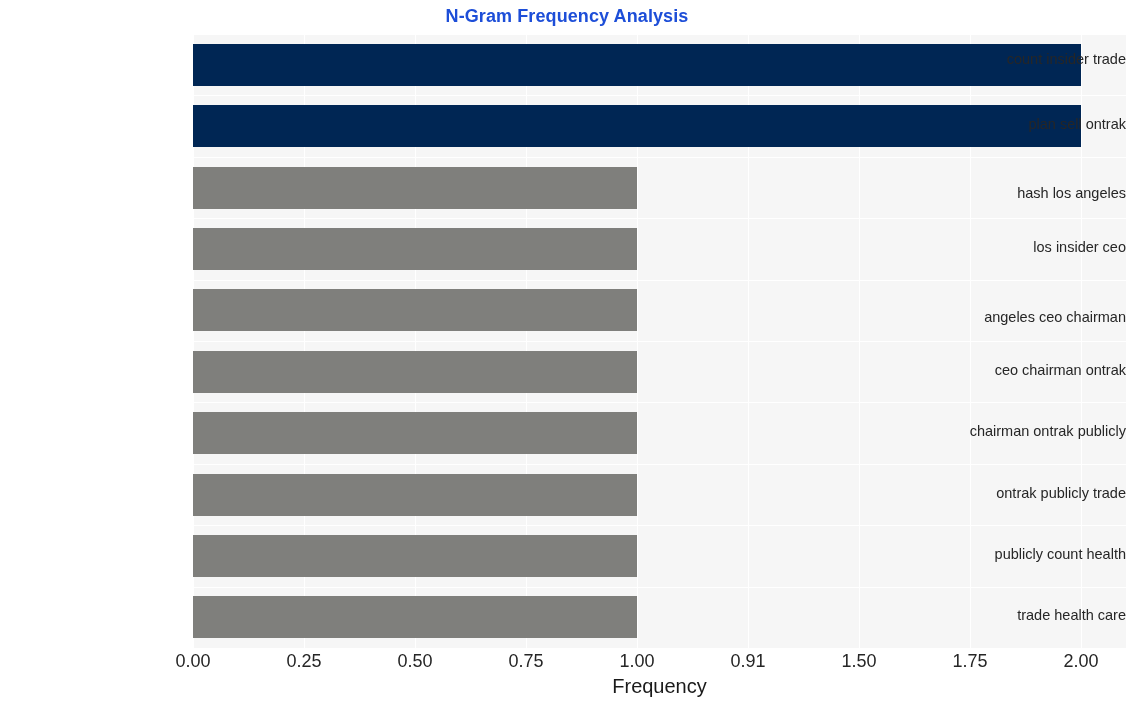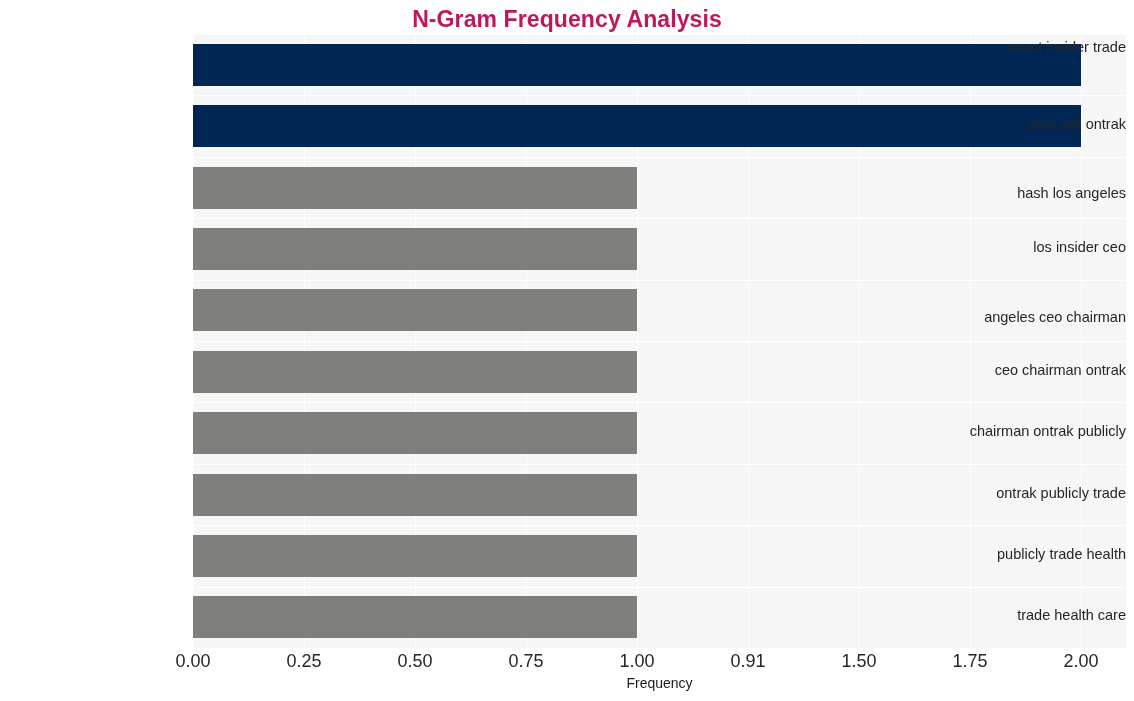--- a/index.html
+++ b/index.html
@@ -20,23 +20,23 @@
     background: #ffffff;
   }
 
   
   #chart-title {
     position: absolute;
     left: 0;
     top: 6px;
     width: 1134px;
     text-align: center;
-    font-size: 23px;
+    font-size: 18px;
     font-weight: bold;
-    color: #be185d;
+    color: #1d4ed8;
     letter-spacing: 0.1px;
   }
 
   
   #plot-area {
     position: absolute;
     left: 193px;
     top: 34px;
     width: 933px;
     height: 614px;
@@ -86,21 +86,21 @@
     color: #262626;
     white-space: nowrap;
   }
 
   #xaxis-label {
     position: absolute;
     top: 675px;
     left: 193px;
     width: 933px;
     text-align: center;
-    font-size: 14px;
+    font-size: 20px;
     color: #1a1a1a;
   }
 </style>
 </head>
 <body>
 
 <div id="figure">
 
   <div id="chart-title">N-Gram Frequency Analysis</div>
 
@@ -134,29 +134,29 @@
         <div class="bar" title="angeles ceo chairman: 1" style="top: 255.3px; width: 444px; height: 42px; background: rgb(127, 127, 124);"></div>
         <div class="bar" title="ceo chairman ontrak: 1" style="top: 316.7px; width: 444px; height: 42px; background: rgb(127, 127, 124);"></div>
         <div class="bar" title="chairman ontrak publicly: 1" style="top: 378.1px; width: 444px; height: 42px; background: rgb(127, 127, 124);"></div>
         <div class="bar" title="ontrak publicly trade: 1" style="top: 439.5px; width: 444px; height: 42px; background: rgb(127, 127, 124);"></div>
         <div class="bar" title="publicly trade health: 1" style="top: 500.9px; width: 444px; height: 42px; background: rgb(127, 127, 124);"></div>
         <div class="bar" title="trade health care: 1" style="top: 562.3px; width: 444px; height: 42px; background: rgb(127, 127, 124);"></div>
       </div>
   </div>
 
   <div id="ytick-labels">
-      <div class="ytick" style="top: 39px; text-align: right;">count insider trade</div>
+      <div class="ytick" style="top: 51px; text-align: right;">count insider trade</div>
       <div class="ytick" style="top: 116.1px;">plan sell ontrak</div>
       <div class="ytick" style="top: 185px;">hash los angeles</div>
       <div class="ytick" style="top: 238.9px;">los insider ceo</div>
       <div class="ytick" style="top: 309px;">angeles ceo chairman</div>
       <div class="ytick" style="top: 361.7px;">ceo chairman ontrak</div>
       <div class="ytick" style="top: 423.1px;">chairman ontrak publicly</div>
       <div class="ytick" style="top: 484.5px;">ontrak publicly trade</div>
-      <div class="ytick" style="top: 545.9px;">publicly trade health</div>
+      <div class="ytick" style="top: 545.9px;">publicly count health</div>
       <div class="ytick" style="top: 607.3px; text-align: right;">trade health care</div>
     </div>
   <div id="xtick-labels">
       <div class="xtick" style="left: 193px;">0.00</div>
       <div class="xtick" style="left: 304px;">0.25</div>
       <div class="xtick" style="left: 415px;">0.50</div>
       <div class="xtick" style="left: 526px;">0.75</div>
       <div class="xtick" style="left: 637px;">1.00</div>
       <div class="xtick" style="left: 748px;">0.91</div>
       <div class="xtick" style="left: 859px;">1.50</div>

